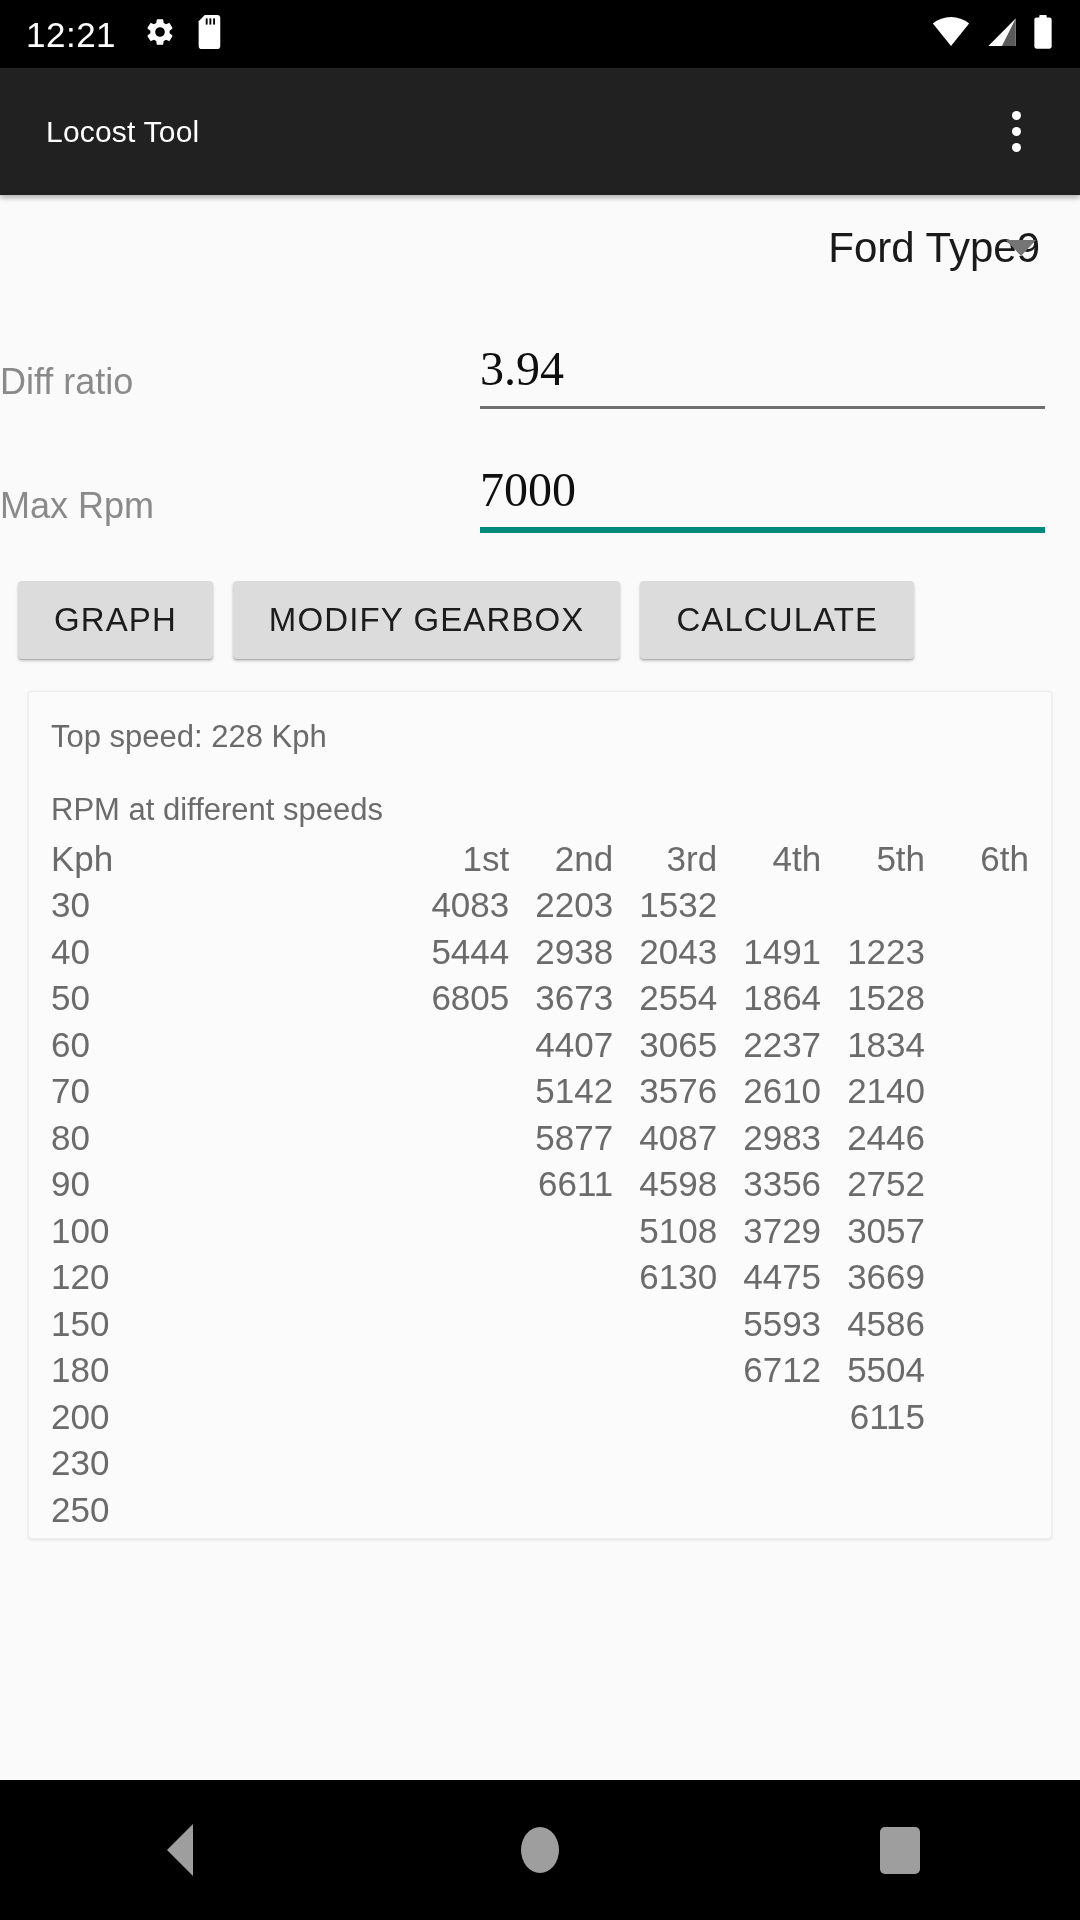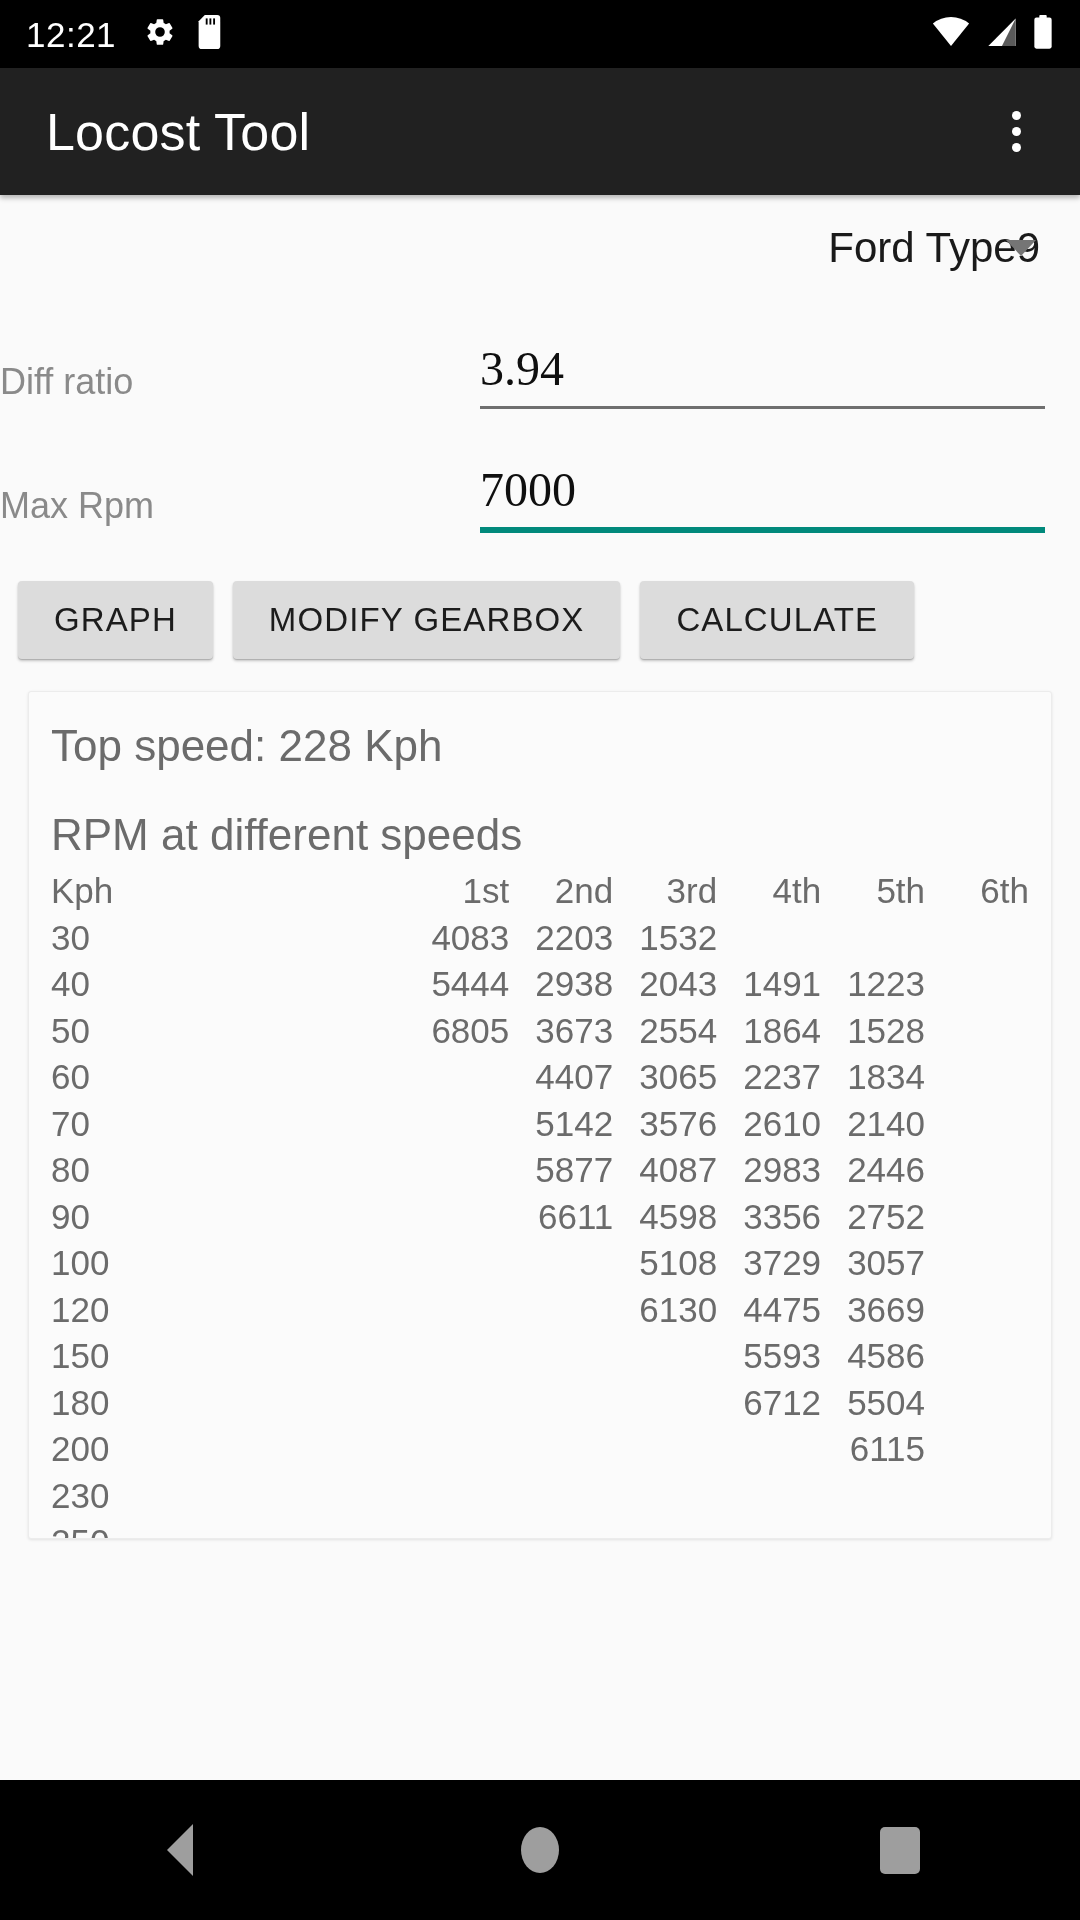--- a/index.html
+++ b/index.html
@@ -58,21 +58,21 @@
     display: flex;
     align-items: center;
     padding: 0 34px 0 46px;
     flex: 0 0 auto;
     box-shadow: 0 3px 5px rgba(0,0,0,0.28);
     position: relative;
     z-index: 5;
   }
   .app-title {
     color: #ffffff;
-    font-size: 52px;
+    font-size: 30px;
     font-weight: 400;
     letter-spacing: 0.2px;
     text-align: right;
   }
   .app-bar-spacer { flex: 1 1 auto; }
   .overflow-menu {
     width: 60px;
     height: 60px;
     display: flex;
     flex-direction: column;
@@ -191,21 +191,21 @@
     margin: 30px 28px 0 28px;
     background: #fbfbfb;
     border: 1px solid #ececec;
     border-radius: 3px;
     box-shadow: 0 1px 3px rgba(0,0,0,0.10);
     padding: 26px 22px 26px 22px;
     height: 848px;
     overflow: hidden;
   }
   .result-line {
-    font-size: 44px;
+    font-size: 31px;
     color: #6b6b6b;
     line-height: 1.25;
   }
   .result-line.gap { margin-top: 34px; }
 
   table.rpm-table {
     width: 100%;
     border-collapse: collapse;
     margin-top: 6px;
     table-layout: fixed;

